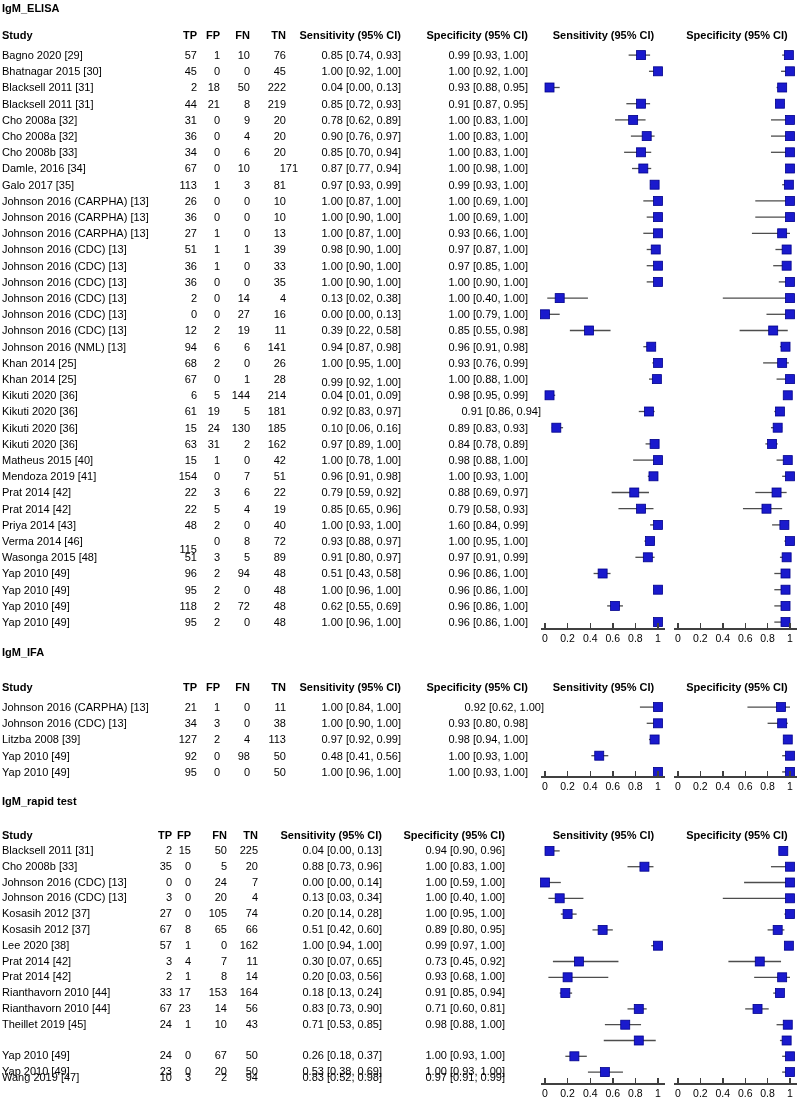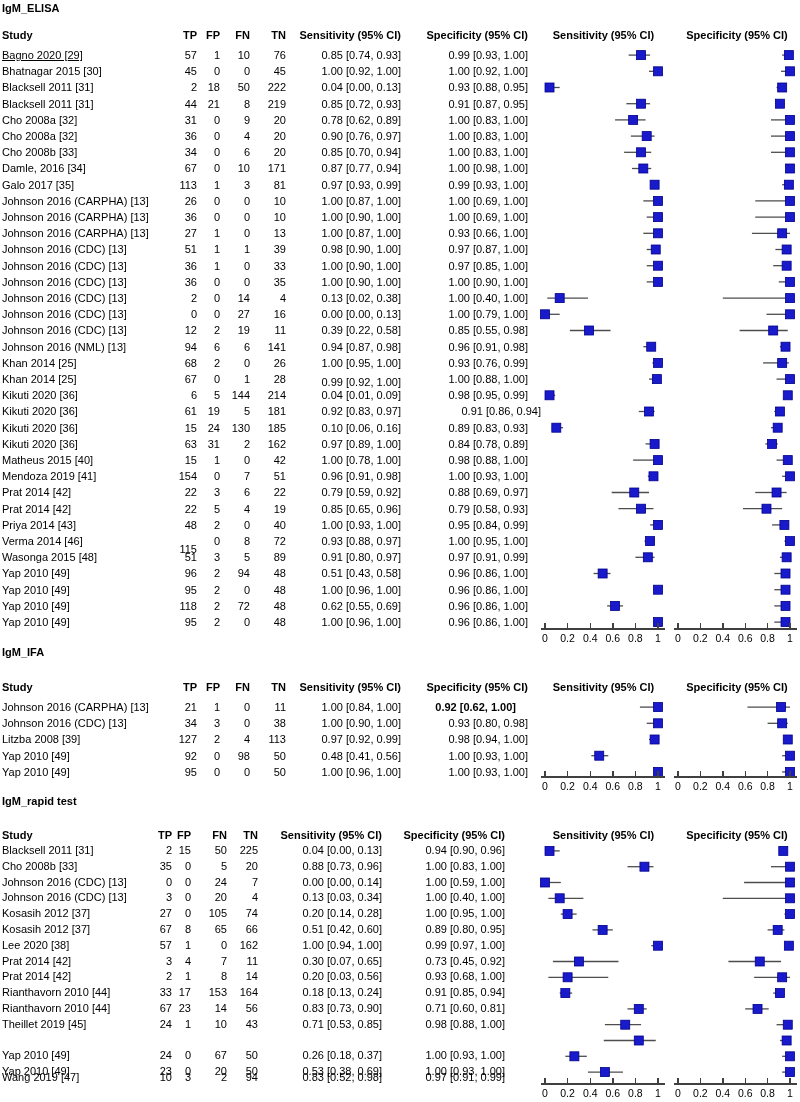--- a/index.html
+++ b/index.html
@@ -325,21 +325,21 @@
     <div class="abs bold" style="left: 2px; top: 29px;">Study</div>
     <div class="abs bold right" style="left: 153px; width: 44px; top: 29px;">TP</div>
     <div class="abs bold right" style="left: 176px; width: 44px; top: 29px;">FP</div>
     <div class="abs bold right" style="left: 206px; width: 44px; top: 29px;">FN</div>
     <div class="abs bold right" style="left: 242px; width: 44px; top: 29px;">TN</div>
     <div class="abs bold right" style="left: 273px; width: 128px; top: 29px;">Sensitivity (95% CI)</div>
     <div class="abs bold right" style="left: 400px; width: 128px; top: 29px;">Specificity (95% CI)</div>
     <div class="abs bold center" style="left: 539px; width: 129px; top: 29px;">Sensitivity (95% CI)</div>
     <div class="abs bold center" style="left: 673px; width: 128px; top: 29px;">Specificity (95% CI)</div>
     <div class="abs" style="left: 0px; top: 47px; width: 542px; height: 16.2px; line-height: 16.2px;">
-      <div class="abs" style="left: 2px; top: 0px; text-decoration: underline;">Bagno 2020 [29]</div>
+      <div class="abs" style="left: 2px; top: 0px;">Bagno 2020 [29]</div>
       <div class="abs right" style="left: 153px; width: 44px; top: 0px;">57</div>
       <div class="abs right" style="left: 176px; width: 44px; top: 0px;">1</div>
       <div class="abs right" style="left: 206px; width: 44px; top: 0px;">10</div>
       <div class="abs right" style="left: 242px; width: 44px; top: 0px;">76</div>
       <div class="abs right" style="left: 273px; width: 128px; top: 0px;">0.85 [0.74, 0.93]</div>
       <div class="abs right" style="left: 400px; width: 128px; top: 0px;">0.99 [0.93, 1.00]</div>
     </div>
     <div class="abs" style="left: 0px; top: 63.2px; width: 542px; height: 16.2px; line-height: 16.2px;">
       <div class="abs" style="left: 2px; top: 0px;">Bhatnagar 2015 [30]</div>
       <div class="abs right" style="left: 153px; width: 44px; top: 0px;">45</div>
@@ -392,21 +392,21 @@
       <div class="abs right" style="left: 206px; width: 44px; top: 0px;">6</div>
       <div class="abs right" style="left: 242px; width: 44px; top: 0px;">20</div>
       <div class="abs right" style="left: 273px; width: 128px; top: 0px;">0.85 [0.70, 0.94]</div>
       <div class="abs right" style="left: 400px; width: 128px; top: 0px;">1.00 [0.83, 1.00]</div>
     </div>
     <div class="abs" style="left: 0px; top: 160.4px; width: 542px; height: 16.2px; line-height: 16.2px;">
       <div class="abs" style="left: 2px; top: 0px;">Damle, 2016 [34]</div>
       <div class="abs right" style="left: 153px; width: 44px; top: 0px;">67</div>
       <div class="abs right" style="left: 176px; width: 44px; top: 0px;">0</div>
       <div class="abs right" style="left: 206px; width: 44px; top: 0px;">10</div>
-      <div class="abs right" style="left: 242px; width: 44px; top: 0px;">171</div>
+      <div class="abs right" style="left: 254px; width: 44px; top: 0px;">171</div>
       <div class="abs right" style="left: 273px; width: 128px; top: 0px;">0.87 [0.77, 0.94]</div>
       <div class="abs right" style="left: 400px; width: 128px; top: 0px;">1.00 [0.98, 1.00]</div>
     </div>
     <div class="abs" style="left: 0px; top: 176.6px; width: 542px; height: 16.2px; line-height: 16.2px;">
       <div class="abs" style="left: 2px; top: 0px;">Galo 2017 [35]</div>
       <div class="abs right" style="left: 153px; width: 44px; top: 0px;">113</div>
       <div class="abs right" style="left: 176px; width: 44px; top: 0px;">1</div>
       <div class="abs right" style="left: 206px; width: 44px; top: 0px;">3</div>
       <div class="abs right" style="left: 242px; width: 44px; top: 0px;">81</div>
       <div class="abs right" style="left: 273px; width: 128px; top: 0px;">0.97 [0.93, 0.99]</div>
@@ -592,21 +592,21 @@
       <div class="abs right" style="left: 273px; width: 128px; top: 0px;">0.85 [0.65, 0.96]</div>
       <div class="abs right" style="left: 400px; width: 128px; top: 0px;">0.79 [0.58, 0.93]</div>
     </div>
     <div class="abs" style="left: 0px; top: 516.8px; width: 542px; height: 16.2px; line-height: 16.2px;">
       <div class="abs" style="left: 2px; top: 0px;">Priya 2014 [43]</div>
       <div class="abs right" style="left: 153px; width: 44px; top: 0px;">48</div>
       <div class="abs right" style="left: 176px; width: 44px; top: 0px;">2</div>
       <div class="abs right" style="left: 206px; width: 44px; top: 0px;">0</div>
       <div class="abs right" style="left: 242px; width: 44px; top: 0px;">40</div>
       <div class="abs right" style="left: 273px; width: 128px; top: 0px;">1.00 [0.93, 1.00]</div>
-      <div class="abs right" style="left: 400px; width: 128px; top: 0px;">0.95 [0.84, 0.99]</div>
+      <div class="abs right" style="left: 400px; width: 128px; top: 0px;">1.60 [0.84, 0.99]</div>
     </div>
     <div class="abs" style="left: 0px; top: 533px; width: 542px; height: 16.2px; line-height: 16.2px;">
       <div class="abs" style="left: 2px; top: 0px;">Verma 2014 [46]</div>
       <div class="abs right" style="left: 153px; width: 44px; top: 0px; margin-top: 8px;">115</div>
       <div class="abs right" style="left: 176px; width: 44px; top: 0px;">0</div>
       <div class="abs right" style="left: 206px; width: 44px; top: 0px;">8</div>
       <div class="abs right" style="left: 242px; width: 44px; top: 0px;">72</div>
       <div class="abs right" style="left: 273px; width: 128px; top: 0px;">0.93 [0.88, 0.97]</div>
       <div class="abs right" style="left: 400px; width: 128px; top: 0px;">1.00 [0.95, 1.00]</div>
     </div>
@@ -665,21 +665,21 @@
     <div class="abs bold right" style="left: 400px; width: 128px; top: 681px;">Specificity (95% CI)</div>
     <div class="abs bold center" style="left: 539px; width: 129px; top: 681px;">Sensitivity (95% CI)</div>
     <div class="abs bold center" style="left: 673px; width: 128px; top: 681px;">Specificity (95% CI)</div>
     <div class="abs" style="left: 0px; top: 699px; width: 542px; height: 16.2px; line-height: 16.2px;">
       <div class="abs" style="left: 2px; top: 0px;">Johnson 2016 (CARPHA) [13]</div>
       <div class="abs right" style="left: 153px; width: 44px; top: 0px;">21</div>
       <div class="abs right" style="left: 176px; width: 44px; top: 0px;">1</div>
       <div class="abs right" style="left: 206px; width: 44px; top: 0px;">0</div>
       <div class="abs right" style="left: 242px; width: 44px; top: 0px;">11</div>
       <div class="abs right" style="left: 273px; width: 128px; top: 0px;">1.00 [0.84, 1.00]</div>
-      <div class="abs right" style="left: 388px; width: 128px; top: 0px; font-weight: bold;">0.92 [0.62, 1.00]</div>
+      <div class="abs right" style="left: 416px; width: 128px; top: 0px;">0.92 [0.62, 1.00]</div>
     </div>
     <div class="abs" style="left: 0px; top: 715.2px; width: 542px; height: 16.2px; line-height: 16.2px;">
       <div class="abs" style="left: 2px; top: 0px;">Johnson 2016 (CDC) [13]</div>
       <div class="abs right" style="left: 153px; width: 44px; top: 0px;">34</div>
       <div class="abs right" style="left: 176px; width: 44px; top: 0px;">3</div>
       <div class="abs right" style="left: 206px; width: 44px; top: 0px;">0</div>
       <div class="abs right" style="left: 242px; width: 44px; top: 0px;">38</div>
       <div class="abs right" style="left: 273px; width: 128px; top: 0px;">1.00 [0.90, 1.00]</div>
       <div class="abs right" style="left: 400px; width: 128px; top: 0px;">0.93 [0.80, 0.98]</div>
     </div>

